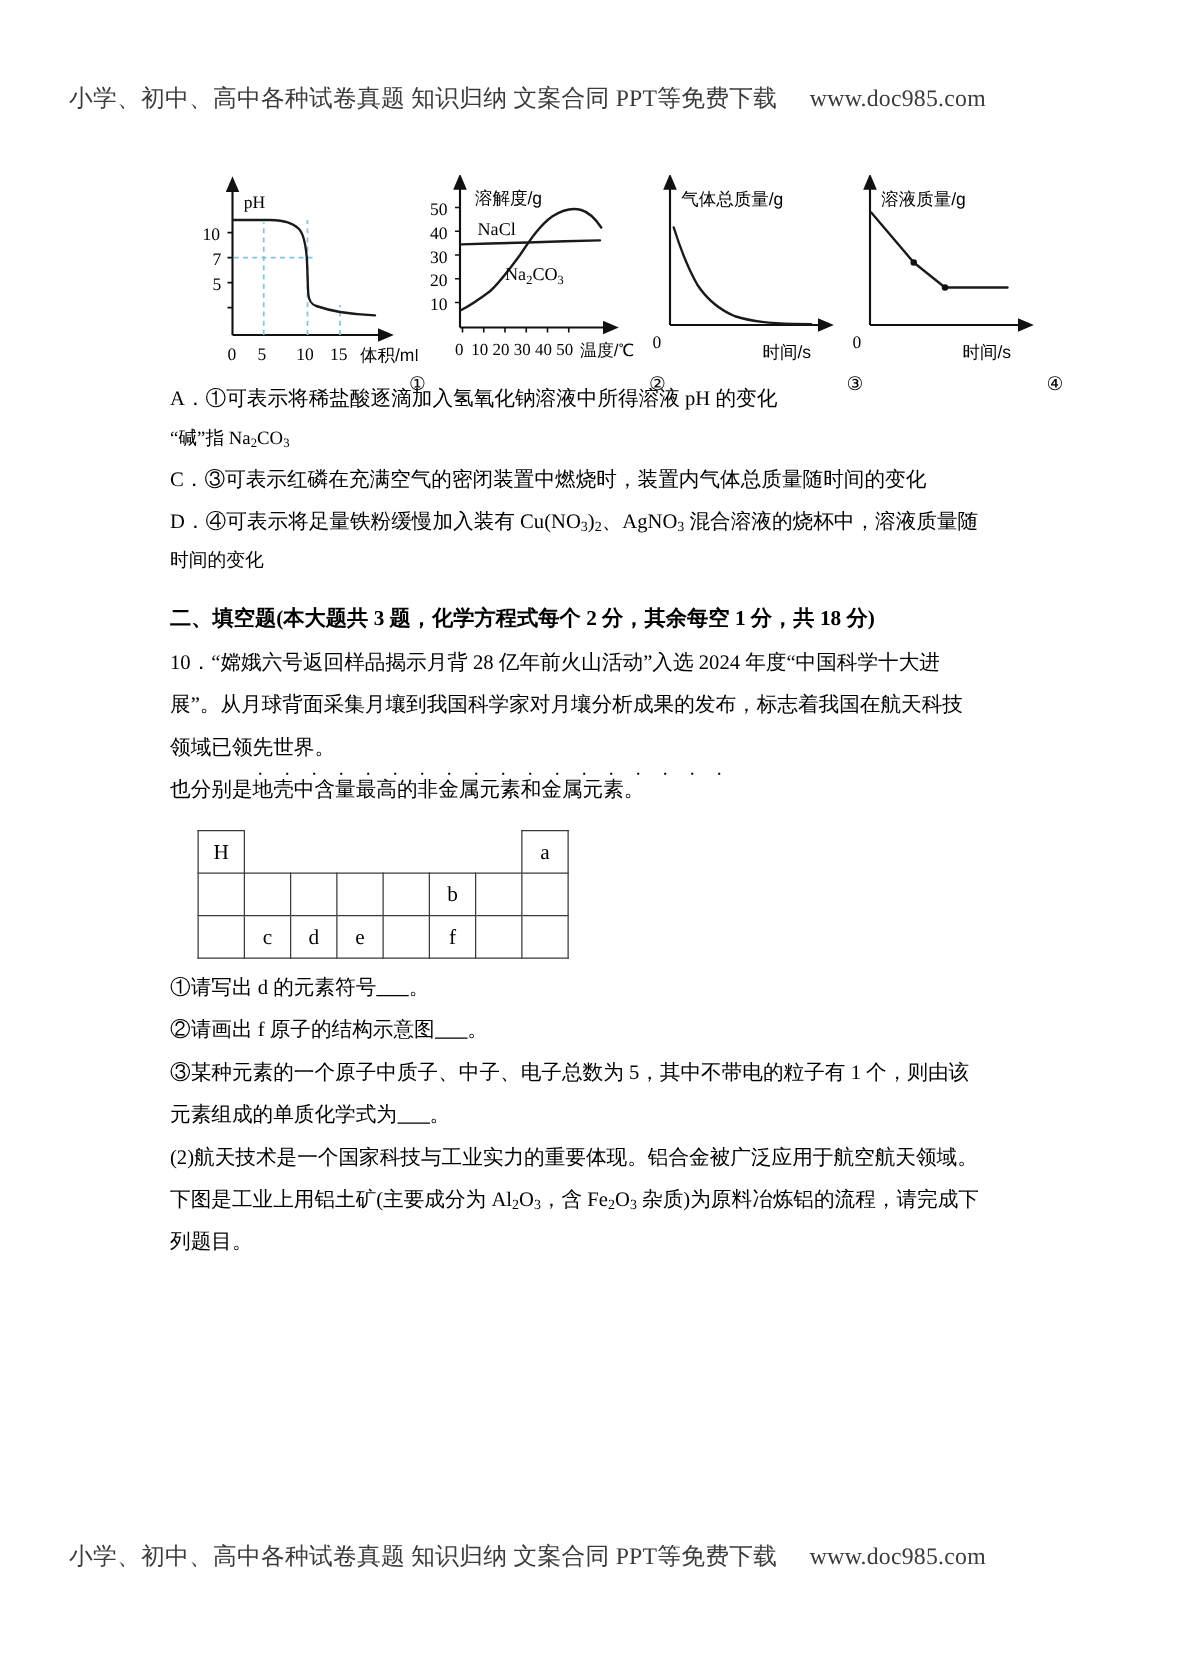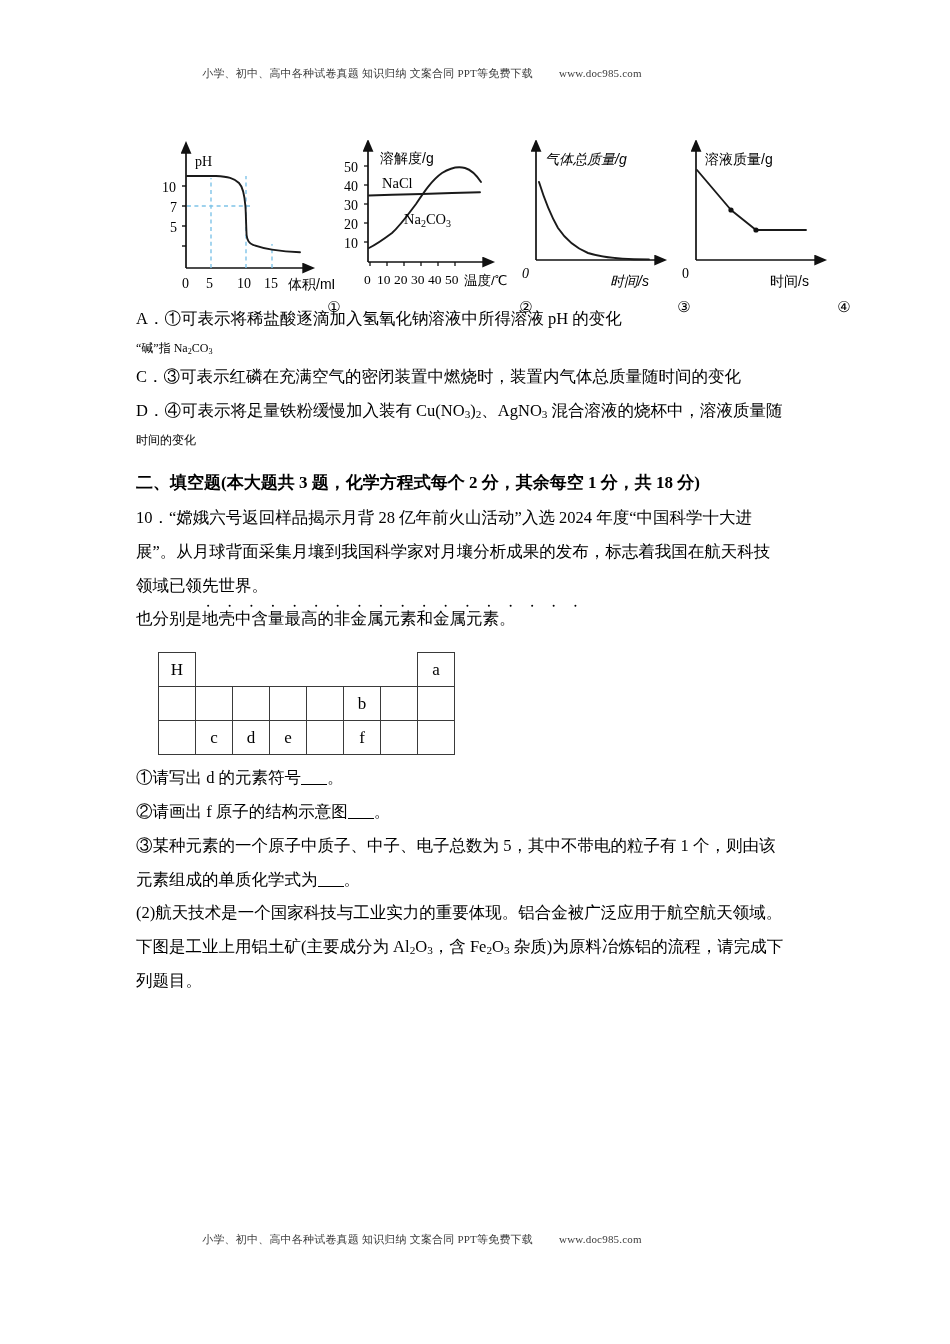--- a/index.html
+++ b/index.html
@@ -19,21 +19,21 @@
     position: relative;
     width: 950px;
     height: 1344px;
     box-sizing: border-box;
   }
   .header-note, .footer-note {
     position: absolute;
     left: 0;
     width: 844px;
     text-align: center;
-    font-size: 11px;
+    font-size: 19px;
     color: #3b3b3b;
     letter-spacing: .2px;
   }
   .header-note { top: 66px; }
   .footer-note { top: 1232px; }
   .header-note .url, .footer-note .url {
     margin-left: 26px;
   }
 
   .content {
@@ -48,21 +48,21 @@
     line-height: 1.45;
     margin: 0 0 4px 0;
   }
   .opt-line {
     font-size: 16.5px;
     line-height: 2.05;
     margin: 0;
     white-space: nowrap;
   }
   .opt-cont {
-    font-size: 12px;
+    font-size: 15px;
     line-height: 2.05;
     margin: 0;
   }
   .para {
     font-size: 16.5px;
     line-height: 2.05;
     margin: 0;
   }
   .section-head {
     font-size: 17px;
@@ -227,21 +227,21 @@
           <text x="45" y="144" font-family="Liberation Serif, serif" font-size="13.5" fill="#000">10</text>
           <text x="62" y="144" font-family="Liberation Serif, serif" font-size="13.5" fill="#000">20</text>
           <text x="79" y="144" font-family="Liberation Serif, serif" font-size="13.5" fill="#000">30</text>
           <text x="96" y="144" font-family="Liberation Serif, serif" font-size="13.5" fill="#000">40</text>
           <text x="113" y="144" font-family="Liberation Serif, serif" font-size="13.5" fill="#000">50</text>
           <text x="132" y="145" font-family="Liberation Sans, sans-serif" font-size="13.5" fill="#000">温度/℃</text>
         </svg>
       </div>
       <div class="figcap" style="left:370px;">②</div>
 
-      <div class="fig" style="left:378px;font-style:italic;">
+      <div class="fig" style="left:378px;">
         <svg width="170" height="158" viewBox="0 0 170 158">
           <defs>
             <marker id="ah3" markerWidth="9" markerHeight="9" refX="1" refY="3.2" orient="auto">
               <path d="M0,0 L0,6.4 L7.5,3.2 z" fill="#111"></path>
             </marker>
           </defs>
           <line x1="22" y1="120" x2="142" y2="120" stroke="#111" stroke-width="1.7" marker-end="url(#ah3)"></line>
           <line x1="22" y1="120" x2="22" y2="10" stroke="#111" stroke-width="1.7" marker-end="url(#ah3)"></line>
           <path d="M25,42 C30,58 36,74 44,88 C52,100 62,108 74,113
                    C86,117 100,118.6 120,119.2 L135,119.4" fill="none" stroke="#1a1a1a" stroke-width="1.9" stroke-linecap="round"></path>

